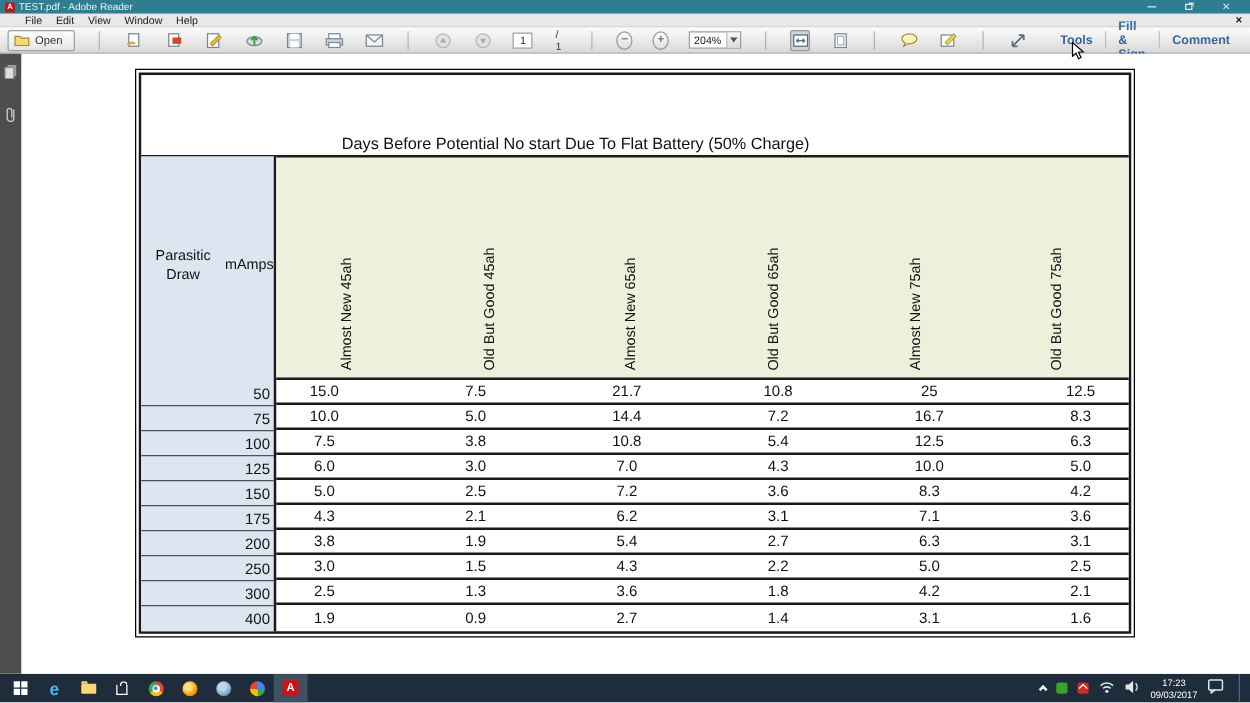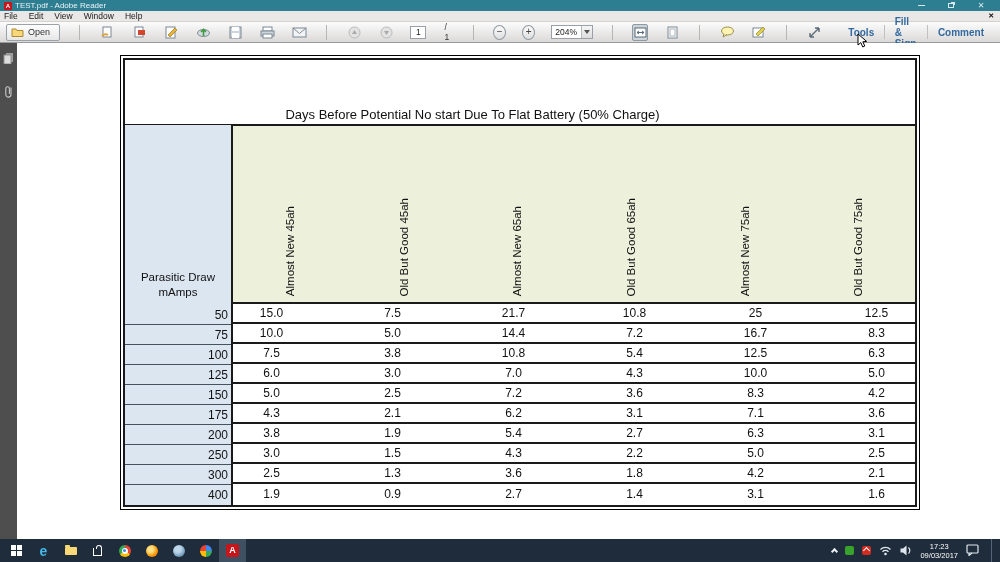--- a/index.html
+++ b/index.html
@@ -9,21 +9,21 @@
   
   #titlebar { height:11px; background:#2e7e91; display:flex; align-items:center; padding:0 4px; color:#eaf4f7; font-size:8px; }
   #titlebar .appicon { width:8px; height:8px; background:#c6151b; border-radius:1px; margin-right:3px;
     display:flex; align-items:center; justify-content:center; color:#fff; font-size:6px; font-weight:bold; line-height:8px; }
   #wincontrols { margin-left:auto; display:flex; align-items:center; gap:16px; padding-right:8px; }
   #wincontrols .wc { width:14px; height:9px; display:flex; align-items:center; justify-content:center; color:#d7e8ee; font-size:8px; }
   .min-bar { width:7px; height:1px; background:#d7e8ee; }
   .restore-box { width:6px; height:5px; border:1px solid #d7e8ee; box-shadow:2px -2px 0 -1px #d7e8ee; }
 
   
-  #menubar { height:11px; background:#eae8e7; border-bottom:1px solid #d4d2d0; display:flex; align-items:center; padding-left:4px; gap:11px; font-size:8.5px; color:#1a1a1a; }
+  #menubar { height:11px; background:#eae8e7; border-bottom:1px solid #d4d2d0; display:flex; align-items:center; padding-left:20px; gap:11px; font-size:8.5px; color:#1a1a1a; }
   .menu-item { cursor:default; }
   #doc-close { margin-left:auto; margin-right:6px; font-size:7px; font-weight:bold; color:#111; }
 
   
   #toolbar { height:21px; background:linear-gradient(#fcfcfc,#dbd9d8); border-bottom:1px solid #9a9a9a; display:flex; align-items:center; padding:0 6px; gap:16px; position:relative; }
   .sep { width:1px; height:15px; background:#b8b6b4; margin:0 3px; }
   #open-btn { height:17px; display:flex; align-items:center; gap:4px; border:1px solid #98a2ab; border-radius:2px; background:linear-gradient(#fefefe,#e6e6e6); padding:0 9px 0 4px; font-size:9px; color:#333; }
   .icon-btn { width:19px; height:17px; display:flex; align-items:center; justify-content:center; border-radius:2px; }
   .icon-btn.pressed { border:1px solid #8f9aa3; background:#ccd4da; }
   .pagebox { width:16px; height:13px; border:1px solid #9aa0a6; background:#fff; font-size:8.5px; text-align:center; color:#222; padding:0; }
@@ -34,27 +34,27 @@
   .caret { width:0; height:0; border-left:3px solid transparent; border-right:3px solid transparent; border-top:4px solid #555; }
   #right-links { margin-left:auto; display:flex; align-items:center; }
   .rlink { font-size:10px; font-weight:bold; color:#33699e; padding:0 10px; }
   .rsep { width:1px; height:14px; background:#c2c0be; }
 
   
   #docarea { position:relative; height:496px; background:#fff; }
   #leftstrip { position:absolute; left:0; top:0; width:17px; height:100%; background:#4e4e4e; display:flex; flex-direction:column; align-items:center; padding-top:7px; gap:16px; }
 
   
-  #pdfpage { position:absolute; left:120px; top:12px; width:800px; height:455px; background:#fff; border:1px solid #000; padding:2px; }
+  #pdfpage { position:absolute; left:108px; top:12px; width:800px; height:455px; background:#fff; border:1px solid #000; padding:2px; }
   #pageinner { width:100%; height:100%; border:2px solid #1a1a1a; display:flex; flex-direction:column; }
   #titlearea { height:65px; position:relative; }
   #pagetitle { position:absolute; bottom:2px; left:0; right:95px; text-align:center; font-size:13px; color:#111; }
   #tablegrid { flex:1; display:flex; }
   #labelcol { width:106px; background:#dce6f1; border-top:1px solid #1a1a1a; display:flex; flex-direction:column; }
-  #rowheader { height:180px; display:flex; flex-direction:column; justify-content:flex-end; align-items:center; padding-bottom:5px; font-size:11.5px; line-height:15px; color:#111; text-align:center; }
+  #rowheader { height:180px; display:flex; flex-direction:row; justify-content:flex-end; align-items:center; padding-bottom:5px; font-size:11.5px; line-height:15px; color:#111; text-align:center; }
   .lrow { height:20px; border-bottom:1px solid #47525e; display:flex; align-items:center; justify-content:flex-end; padding-right:3px; font-size:12px; color:#111;text-align:center; }
   .lrow:last-child { border-bottom:none; }
   #datacol { flex:1; border-left:2px solid #1a1a1a; display:flex; flex-direction:column; }
   #headerbox { height:180px; background:#edf0db; border-top:2px solid #1a1a1a; border-bottom:2px solid #1a1a1a; display:flex; }
   .hcell { flex:1; display:flex; align-items:flex-end; justify-content:center; padding-bottom:6px; }
   .vtext { writing-mode:vertical-rl; transform:rotate(180deg); white-space:nowrap; font-size:11.5px; color:#111; }
   .drow { height:20px; border-bottom:2px solid #1a1a1a; display:flex;gap:44px; }
   .drow:last-child { border-bottom:none; }
   .dcell { flex:1; display:flex; align-items:center; justify-content:center; font-size:12px; color:#111; }
 

